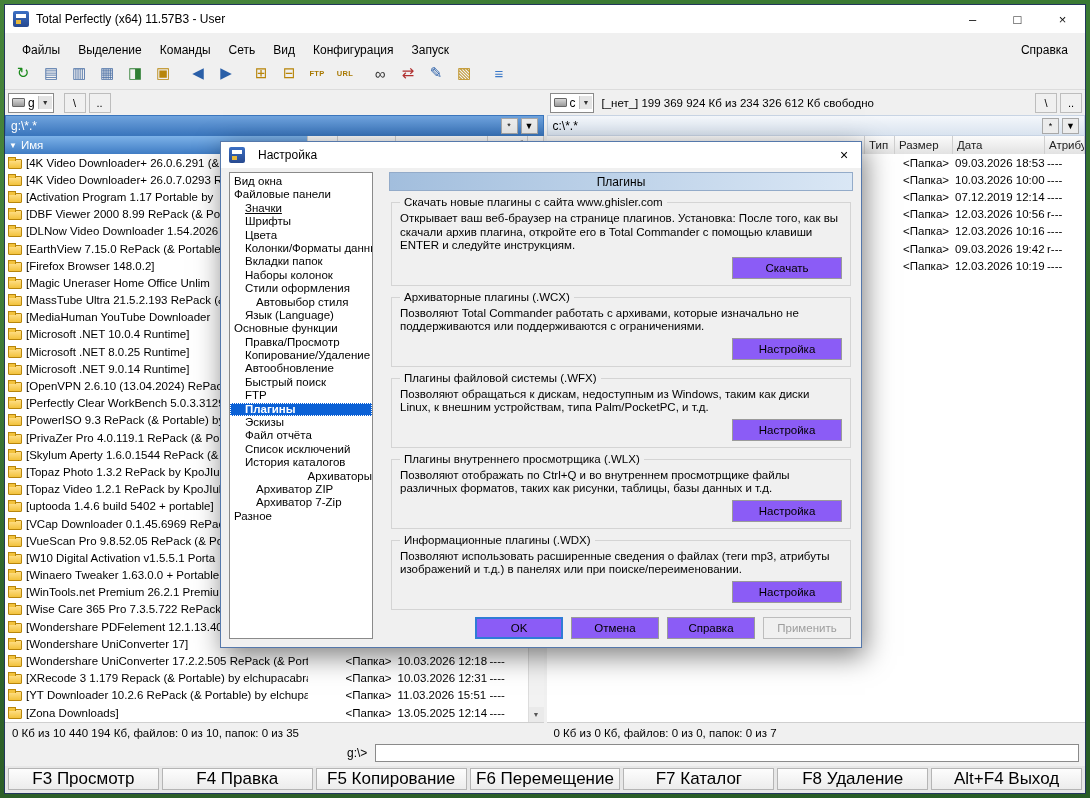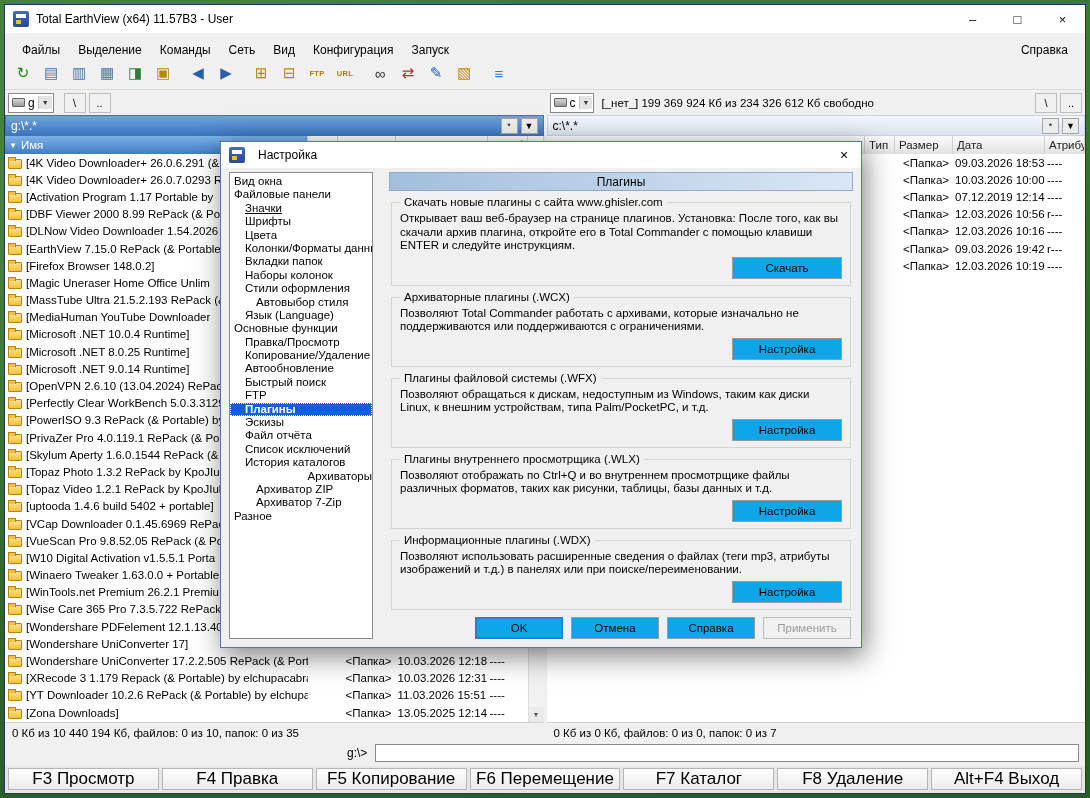--- a/index.html
+++ b/index.html
@@ -96,36 +96,36 @@
   .tree{position:absolute;left:8px;top:4px;width:144px;bottom:8px;background:#fff;border:1px solid #8a8a8a;
     overflow:hidden;font-size:11.5px;padding-top:2px;}
   .tree-item{height:13.4px;line-height:13.4px;white-space:nowrap;}
   .tree-item.selected{background:#0b61d6;color:#fff;font-weight:bold;outline:1px dotted #fff;outline-offset:-1px;}
   .page{position:absolute;left:168px;top:4px;right:8px;bottom:8px;}
   .page-title{height:19px;background:linear-gradient(to right,#a2bedd,#dae7f5);border:1px solid #93abc9;
     display:flex;align-items:center;justify-content:center;font-size:12px;color:#000;}
   .group{border:1px solid #d4d4d4;position:relative;margin:11px 2px 0 2px;padding:9px 8px 5px 8px;background:#f0f0f0;}
   .grp-title{position:absolute;top:-7px;left:8px;background:#f0f0f0;padding:0 4px;font-size:11.5px;white-space:nowrap;}
   .grp-text{font-size:11.5px;line-height:13.5px;color:#000;}
-  .btn{background:#0ea5e9;border:1px solid #9a9a9a;font-size:11.5px;height:22px;padding:0;}
+  .btn{background:#8b5cf6;border:1px solid #9a9a9a;font-size:11.5px;height:22px;padding:0;}
   .grp-btn{display:block;margin:4px 0 1px auto;width:110px;}
   .dlg-buttons{position:absolute;right:2px;bottom:0;display:flex;gap:8px;}
   .dlg-buttons .btn{width:88px;}
   .btn.default{border:2px solid #2f7cd6;}
   .btn.disabled{color:#9d9d9d;border-color:#bdbdbd;background:#f0f0f0;}
 </style>
 </head>
 <body>
 
 <div class="desktop">
   <div class="window">
 
     <div class="titlebar">
       <div class="app-icon"></div>
-      <div class="title">Total EarthView (x64) 11.57B3 - User</div>
+      <div class="title">Total Perfectly (x64) 11.57B3 - User</div>
       <div class="win-controls">
         <span>–</span>
         <span>□</span>
         <span>×</span>
       </div>
     </div>
 
     <div class="menubar">
       <div class="menu-items">
 

